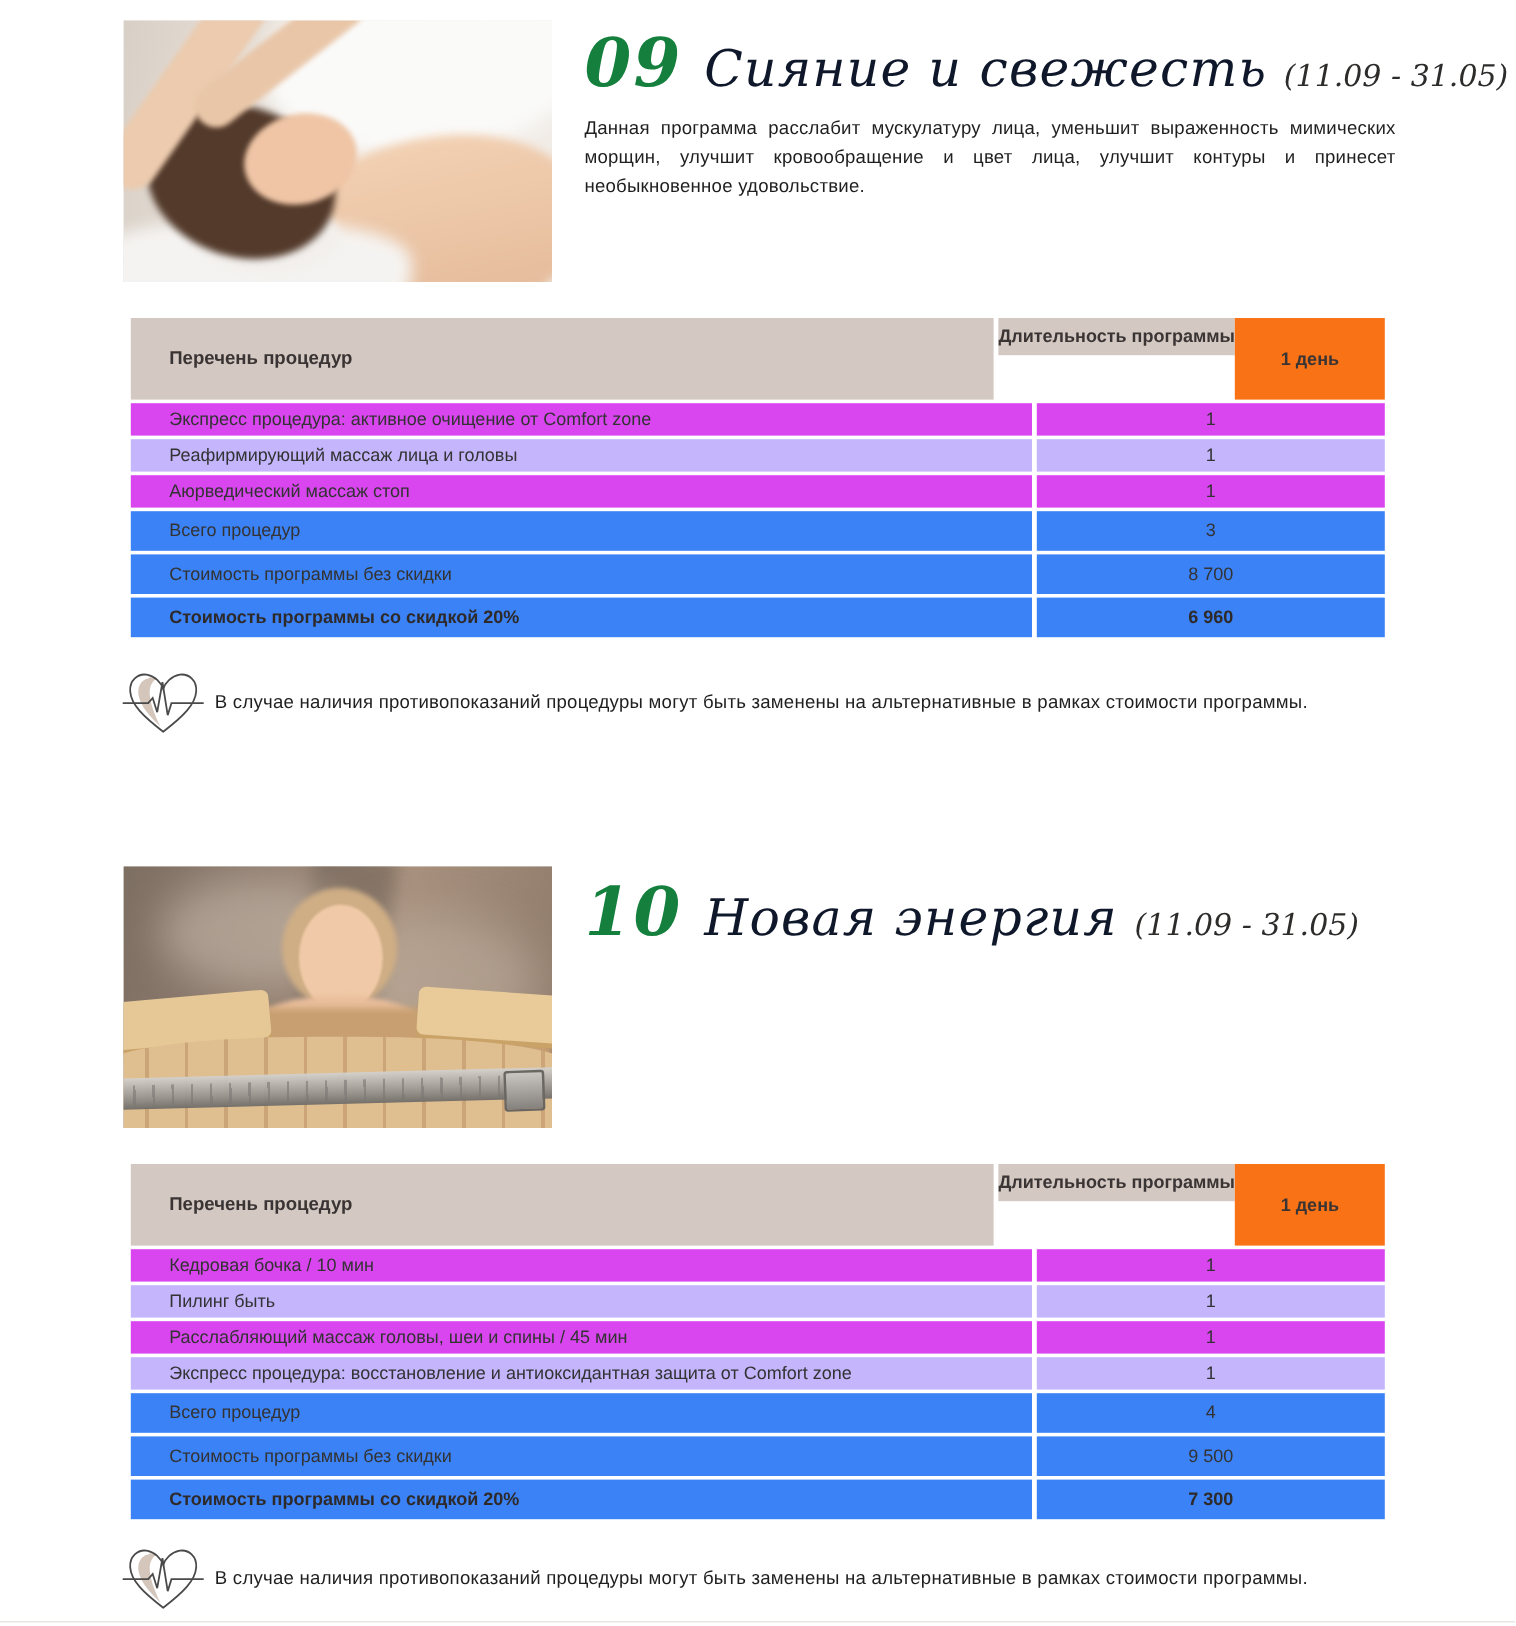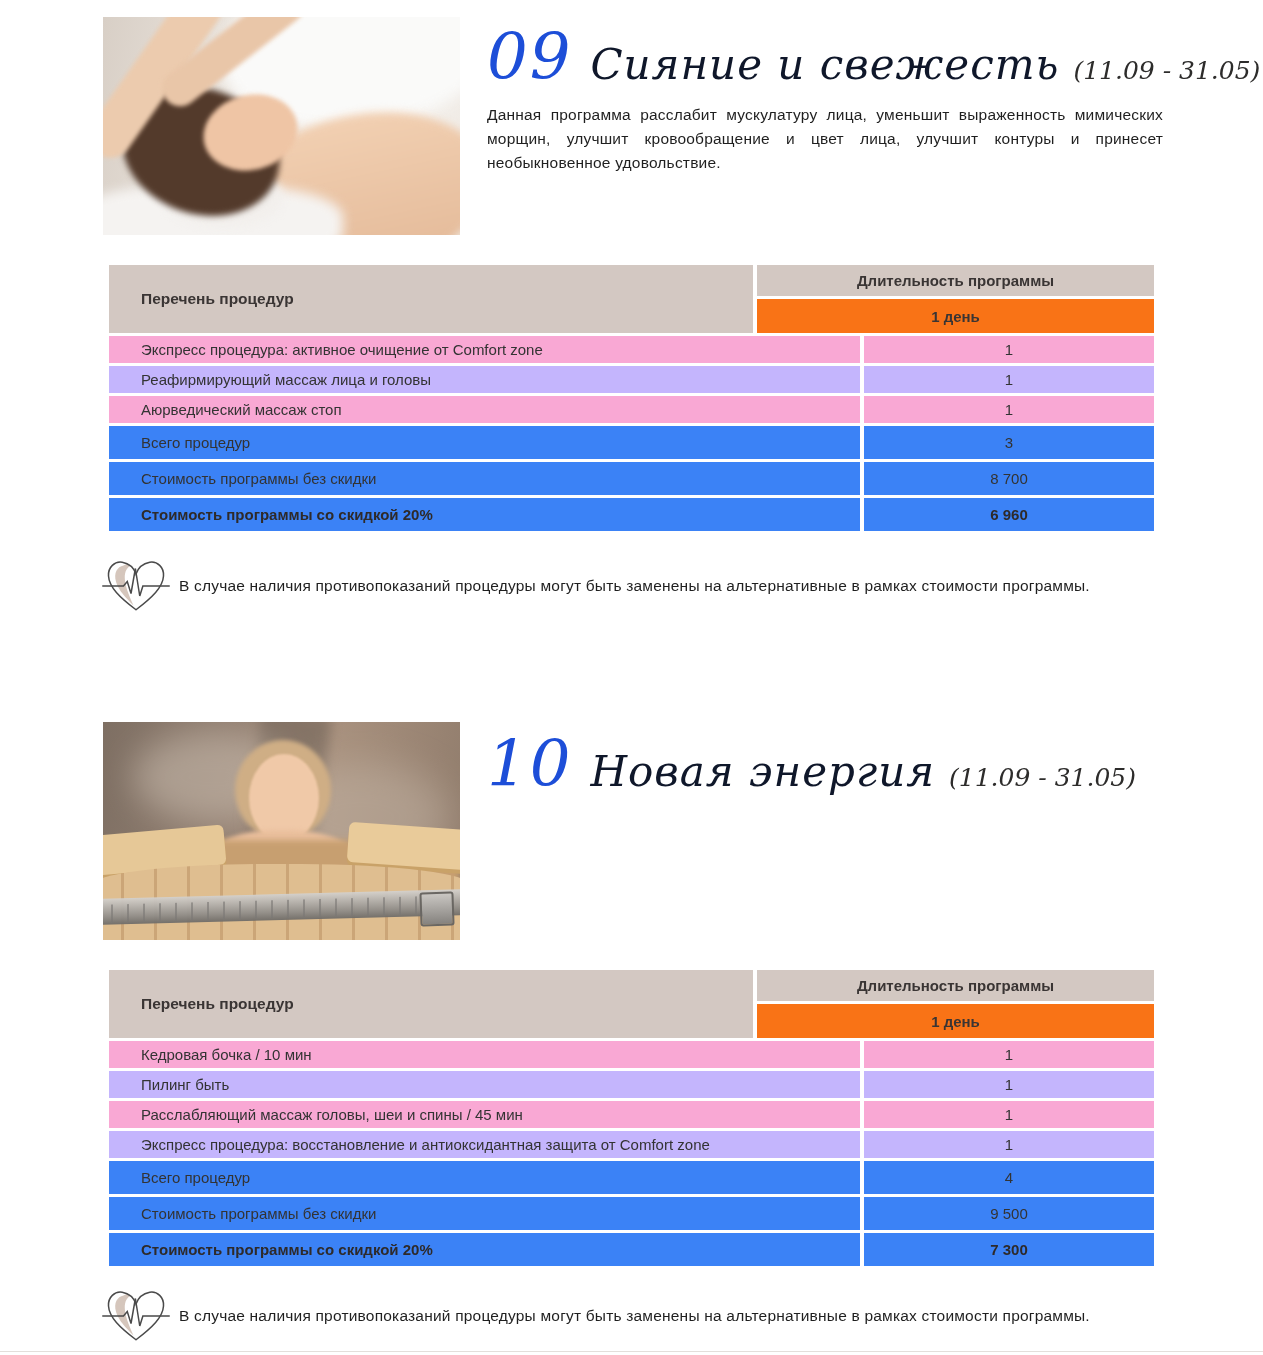--- a/index.html
+++ b/index.html
@@ -39,44 +39,44 @@
                    transform:rotate(-1.5deg); opacity:.95; }
   .p2-band-pat   { left:-6px; bottom:22px; width:372px; height:18px;
                    background:repeating-linear-gradient(90deg,transparent 0 14px,#7a7774 14px 16px);
                    transform:rotate(-1.5deg); opacity:.6; }
   .p2-buckle     { right:6px; bottom:14px; width:34px; height:34px; background:linear-gradient(#c9c6c2,#85827e); border:2px solid #6a6763; border-radius:3px; transform:rotate(-2deg); }
 
   
   .head { position:absolute; left:487px; width:676px; }
   .head1 { top:28px; } .head2 { top:735px; }
   .titleline { display:flex; align-items:baseline; white-space:nowrap; }
-  .num   { font-family:"DejaVu Serif", serif; font-style:italic; font-weight:400;
-           font-size:64px; line-height:.92; color:#1d4ed8; letter-spacing:2px; }
+  .num   { font-family:"DejaVu Serif", serif; font-style:italic; font-weight:700;
+           font-size:56px; line-height:.92; color:#15803d; letter-spacing:2px; }
   .title { font-family:"DejaVu Serif", serif; font-style:italic; font-size:42px;
            color:#0f172a; margin-left:18px; letter-spacing:1px; }
   .dates { font-family:"DejaVu Serif", serif; font-style:italic; font-size:25px;
            color:#2d2c2b; margin-left:14px; }
   .desc  { margin-top:14px; font-size:15.5px; line-height:1.55; color:#1f1f1f;
            text-align:justify; letter-spacing:.2px; }
 
   
   .ptable { position:absolute; left:109px; width:1045px; font-size:15px; color:#333; }
   .t1 { top:265px; } .t2 { top:970px; }
   .thead { display:flex; height:68px; }
-  .th-left { width:644px; background:#d3c8c2; display:flex; align-items:center;
+  .th-left { width:719px; background:#d3c8c2; display:flex; align-items:center;
              padding-left:32px; font-weight:bold; font-size:15.5px; color:#3a3534; }
-  .th-right { margin-left:4px; flex:1; display:flex; flex-direction:column; }
+  .th-right { margin-left:4px; flex:1; display:flex; flex-direction:row; }
   .th-top { height:31px; background:#d3c8c2; margin-bottom:3px; display:flex;
             align-items:center; justify-content:center; font-weight:bold; color:#3a3534; }
   .th-bottom { flex:1; background:#f97316; display:flex; align-items:center;
                justify-content:center; font-weight:bold; color:#3a3534; }
   .trow { display:flex; margin-top:3px; }
   .trow .td-left { width:751px; padding-left:32px; display:flex; align-items:center; }
   .trow .td-right { margin-left:4px; flex:1; display:flex; align-items:center; justify-content:center; }
-  .trow.light { height:27px; } .trow.light > div { background:#f9a8d4; }
+  .trow.light { height:27px; } .trow.light > div { background:#d946ef; }
   .trow.pink  { height:27px; } .trow.pink  > div { background:#c4b5fd;text-align:center; }
   .trow.dark  { height:33px; } .trow.dark  > div { background:#3b82f6; }
   .trow.bold  { font-weight:bold; color:#2e2a29; }
 
   
   .note { position:absolute; left:101px; width:1075px; display:flex; align-items:center; }
   .note1 { top:554px; } .note2 { top:1284px; }
   .note svg { flex:0 0 auto; }
   .note-text { margin-left:8px; font-size:15.5px; color:#1f1f1f; letter-spacing:.2px; }
 

